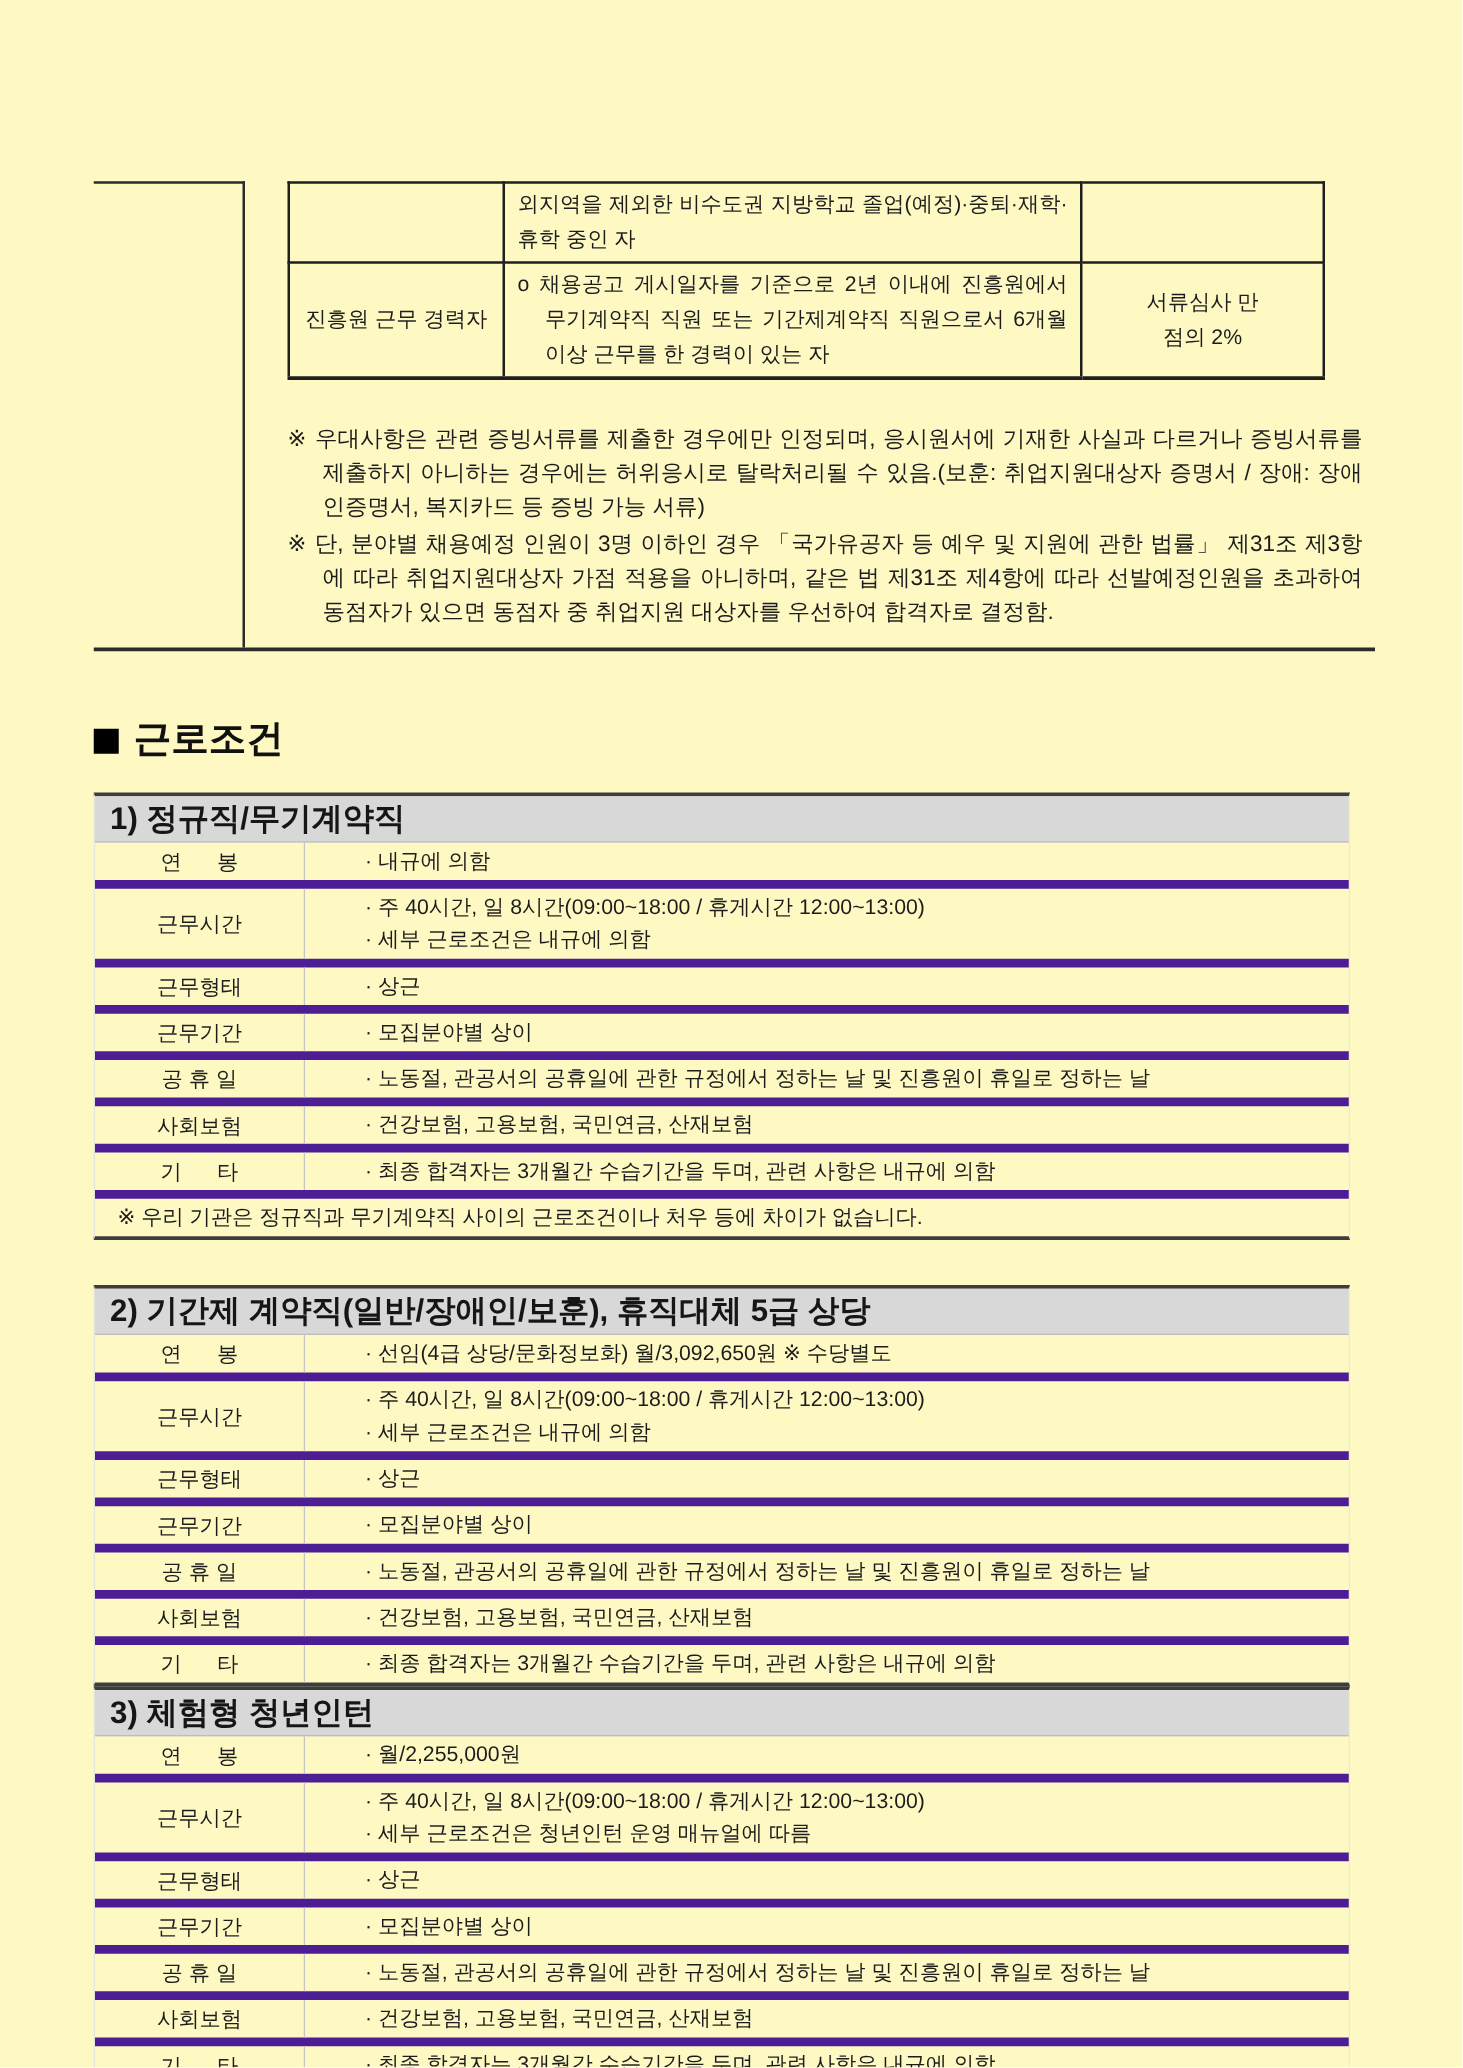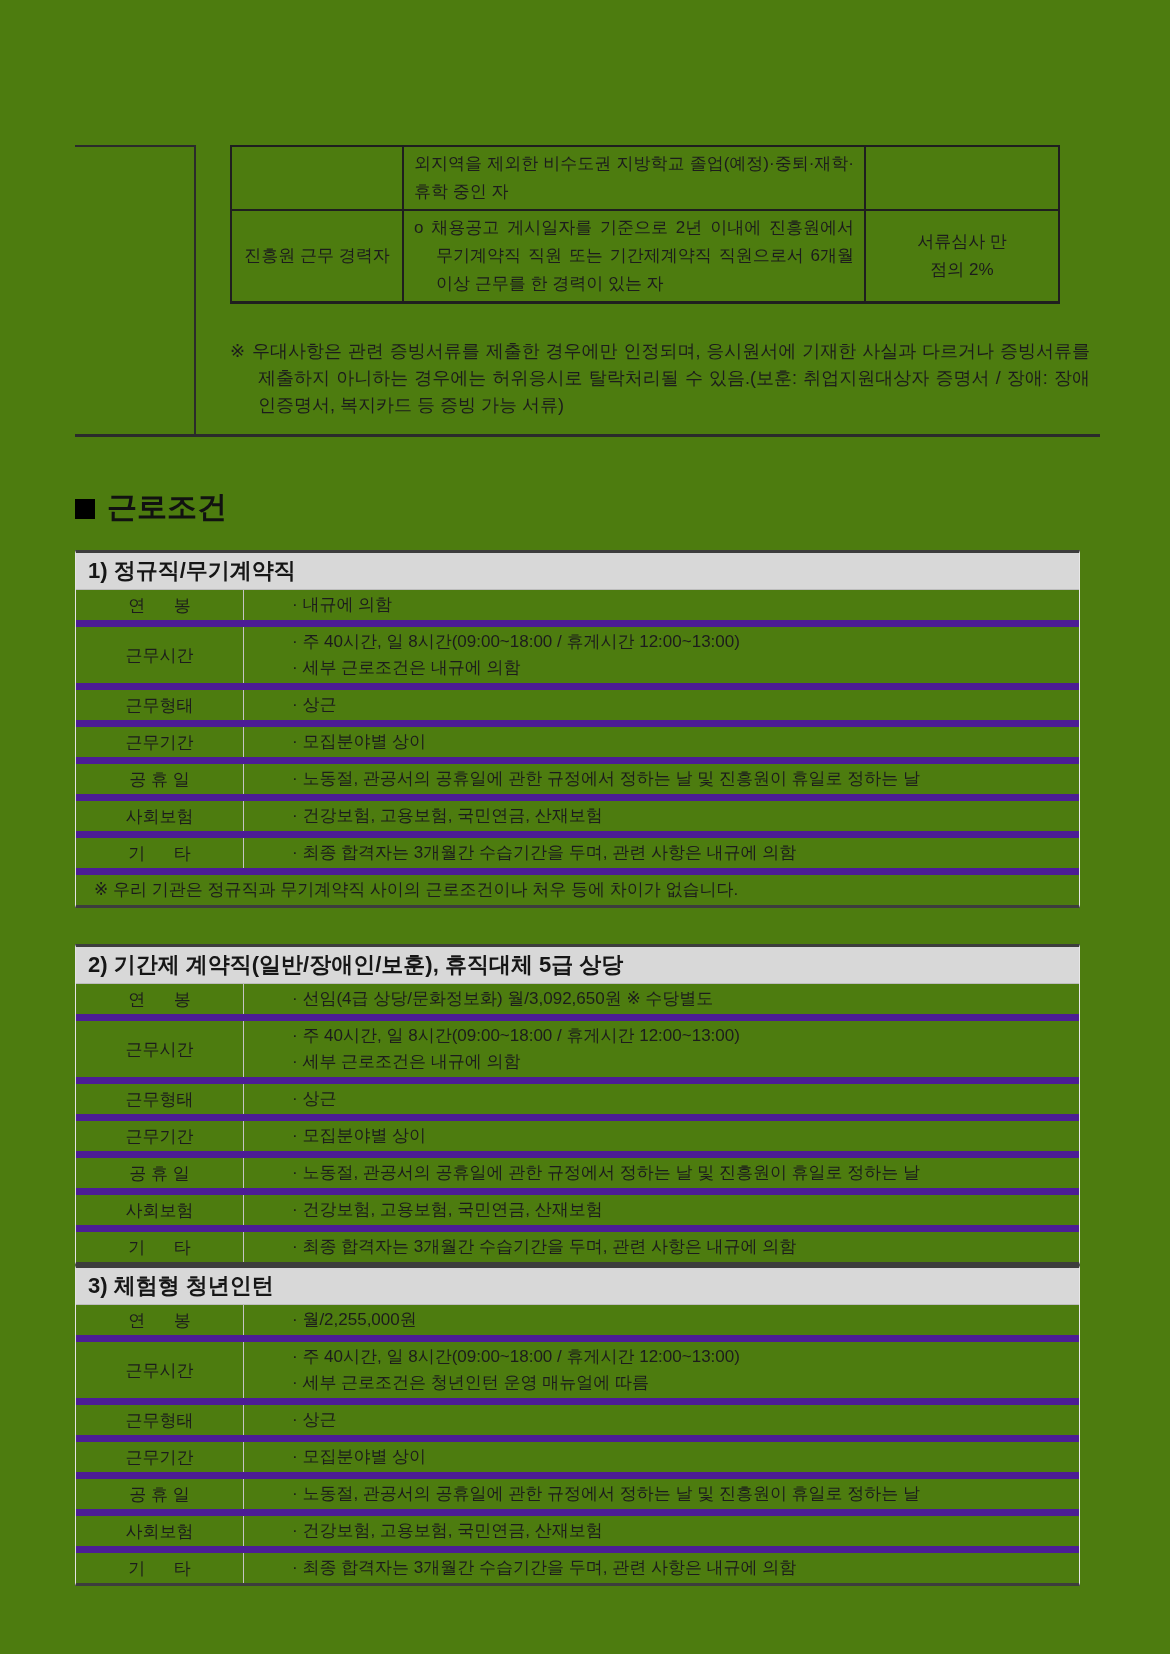--- a/index.html
+++ b/index.html
@@ -1,20 +1,20 @@
 <!DOCTYPE html>
 <html><head>
 <meta charset="utf-8">
 <style>
   html,body{margin:0;padding:0;background:#ffffff;}
   .page{
     position:relative;
     width:1170px;height:1654px;
     margin:0 auto;
-    background:#4d7c0f;
+    background:#fef9c3;
     box-sizing:border-box;
     padding:145px 70px 0 75px;
     font-family:"Liberation Sans","DejaVu Sans",sans-serif;
     color:#1c1c1c;
     overflow:hidden;
   }
 
   
   .carryover{position:relative;padding:0 0 12px 155px;border-bottom:3px solid #2b2b2b;}
   .co-topline{position:absolute;left:0;top:0;width:121px;height:2px;background:#2b2b2b;}
@@ -36,21 +36,21 @@
   .sec-title{margin:50px 0 0 0;font-size:30px;font-weight:bold;color:#111;}
   .sec-title .sq{display:inline-block;width:20px;height:20px;background:#000;margin-right:12px;vertical-align:-2px;}
 
   
   .ctable{width:1005px;border-top:3px solid #3d3d3d;border-bottom:3px solid #3d3d3d;
           border-left:1px solid #e3e3e3;border-right:1px solid #e8e8e8;
           font-size:17px;box-sizing:border-box;}
   .ctable.first{margin-top:22px;}
   .ctable.mid{margin-top:36px;}
   .ctable.last{}
-  .cheader{background:#d8d8d8;font-weight:bold;font-size:22px;line-height:36px;height:36px;
+  .cheader{background:#d8d8d8;font-weight:bold;font-size:25px;line-height:36px;height:36px;
            padding-left:12px;border-bottom:1px solid #bdbdbd;color:#161616;}
   .crow{display:flex;align-items:stretch;gap:36px;}
   .crow + .crow, .cfoot{border-top:7px solid #4c1d95;}
   .clabel{flex:0 0 168px;display:flex;align-items:center;justify-content:center;
           white-space:pre;border-right:1px solid #c4c4c4;padding:2px 0;box-sizing:border-box;}
   .ccontent{flex:1;display:flex;flex-direction:column;justify-content:center;padding:2px 8px 2px 12px;}
   .cline{line-height:24px;padding:1px 0;}
   .cfoot{line-height:28px;padding:1px 0 1px 18px;}
 </style>
 </head>
@@ -76,20 +76,21 @@
         </td>
         <td class="b-score">
           <div class="wrapbox">서류심사 만점의 2%</div>
         </td>
       </tr>
     </tbody>
       </table>
 
     <div class="notes">
       <p class="note">※ 우대사항은 관련 증빙서류를 제출한 경우에만 인정되며, 응시원서에 기재한 사실과 다르거나 증빙서류를 제출하지 아니하는 경우에는 허위응시로 탈락처리될 수 있음.(보훈: 취업지원대상자 증명서 / 장애: 장애인증명서, 복지카드 등 증빙 가능 서류)</p>
+      <p class="note">※ 단, 분야별 채용예정 인원이 3명 이하인 경우 「국가유공자 등 예우 및 지원에 관한 법률」 제31조 제3항에 따라 취업지원대상자 가점 적용을 아니하며, 같은 법 제31조 제4항에 따라 선발예정인원을 초과하여 동점자가 있으면 동점자 중 취업지원 대상자를 우선하여 합격자로 결정함.</p>
     </div>
   </section>
 
   <h2 class="sec-title"><span class="sq"></span><span>근로조건</span></h2>
 
   <div class="ctable first">
     <div class="cheader">1) 정규직/무기계약직</div>
     <div class="crow">
       <div class="clabel">연      봉</div>
       <div class="ccontent">

